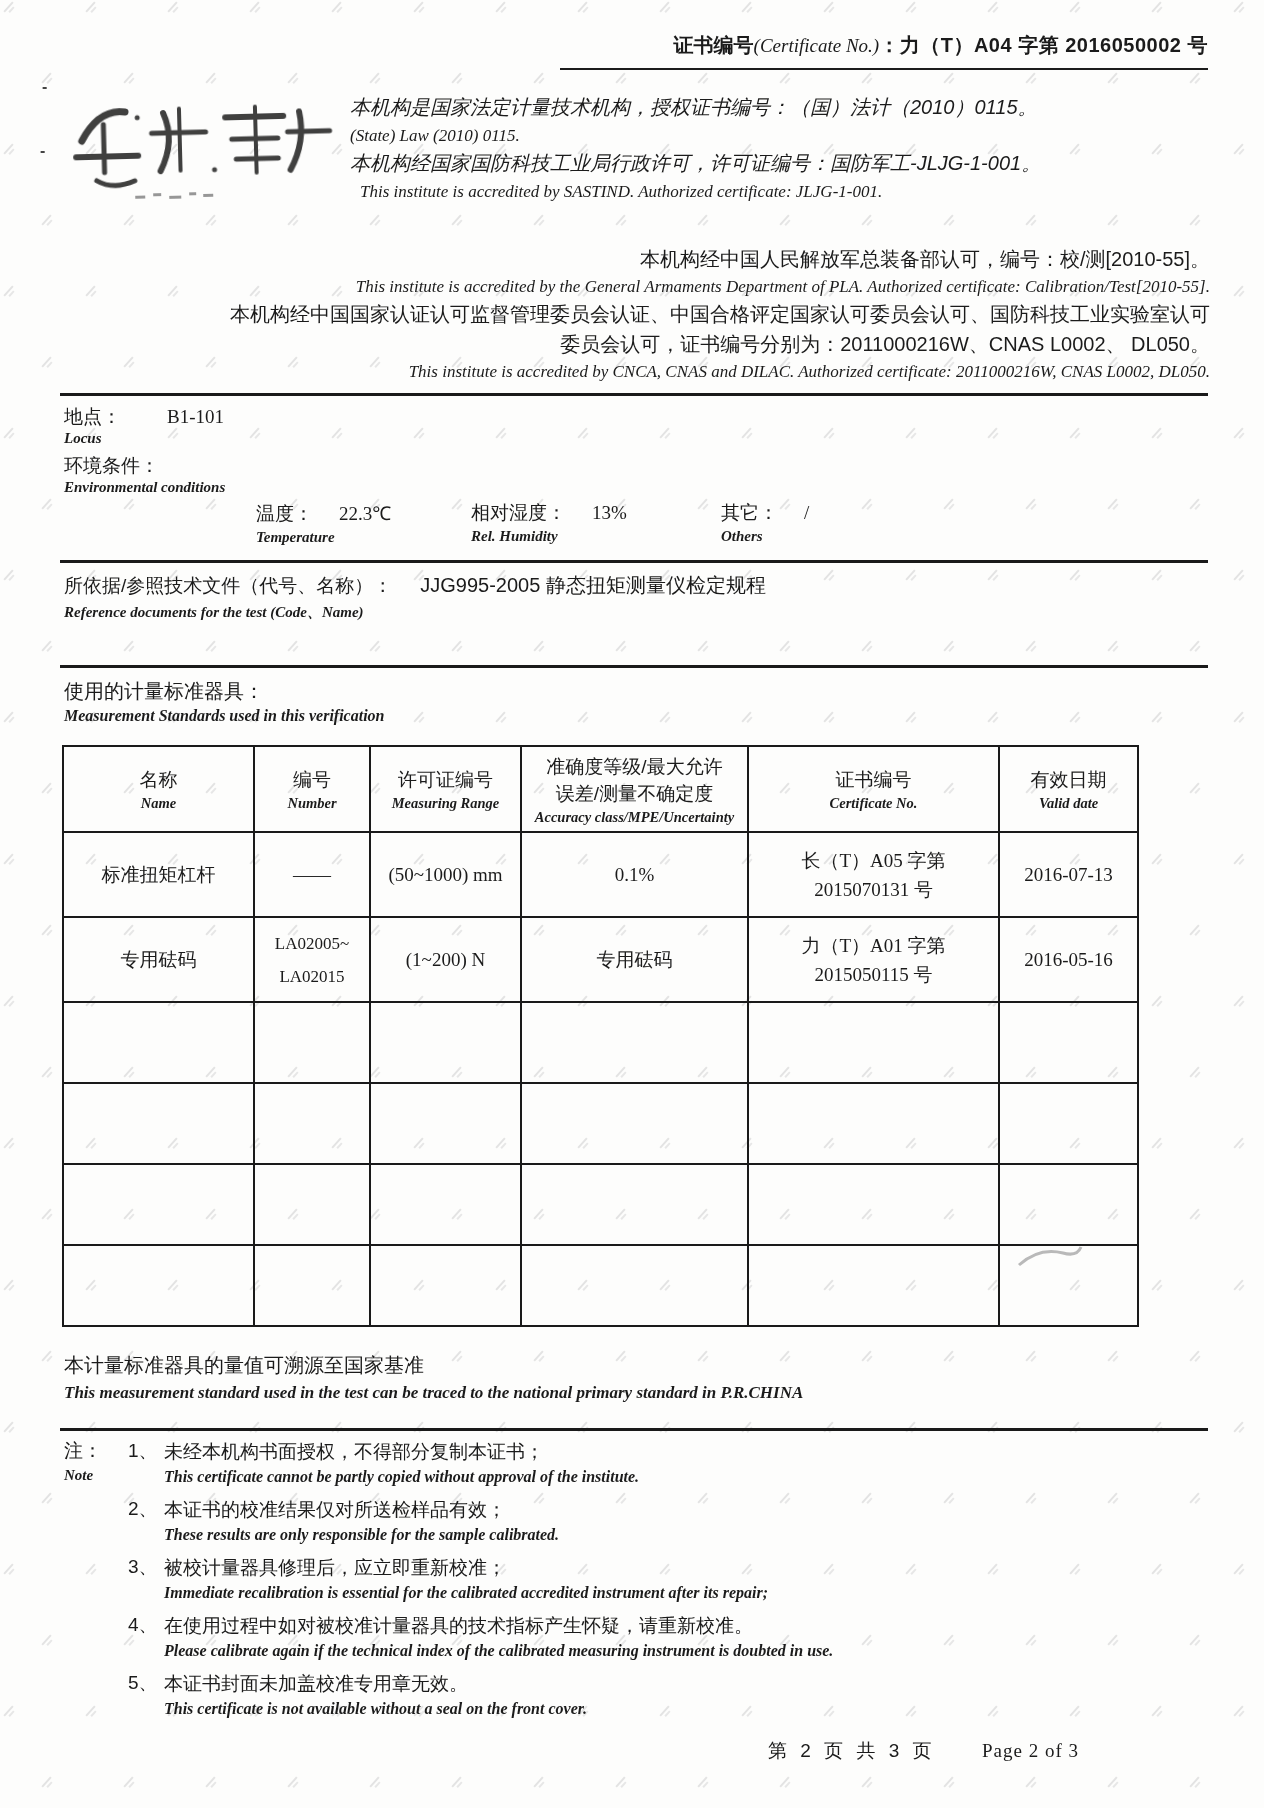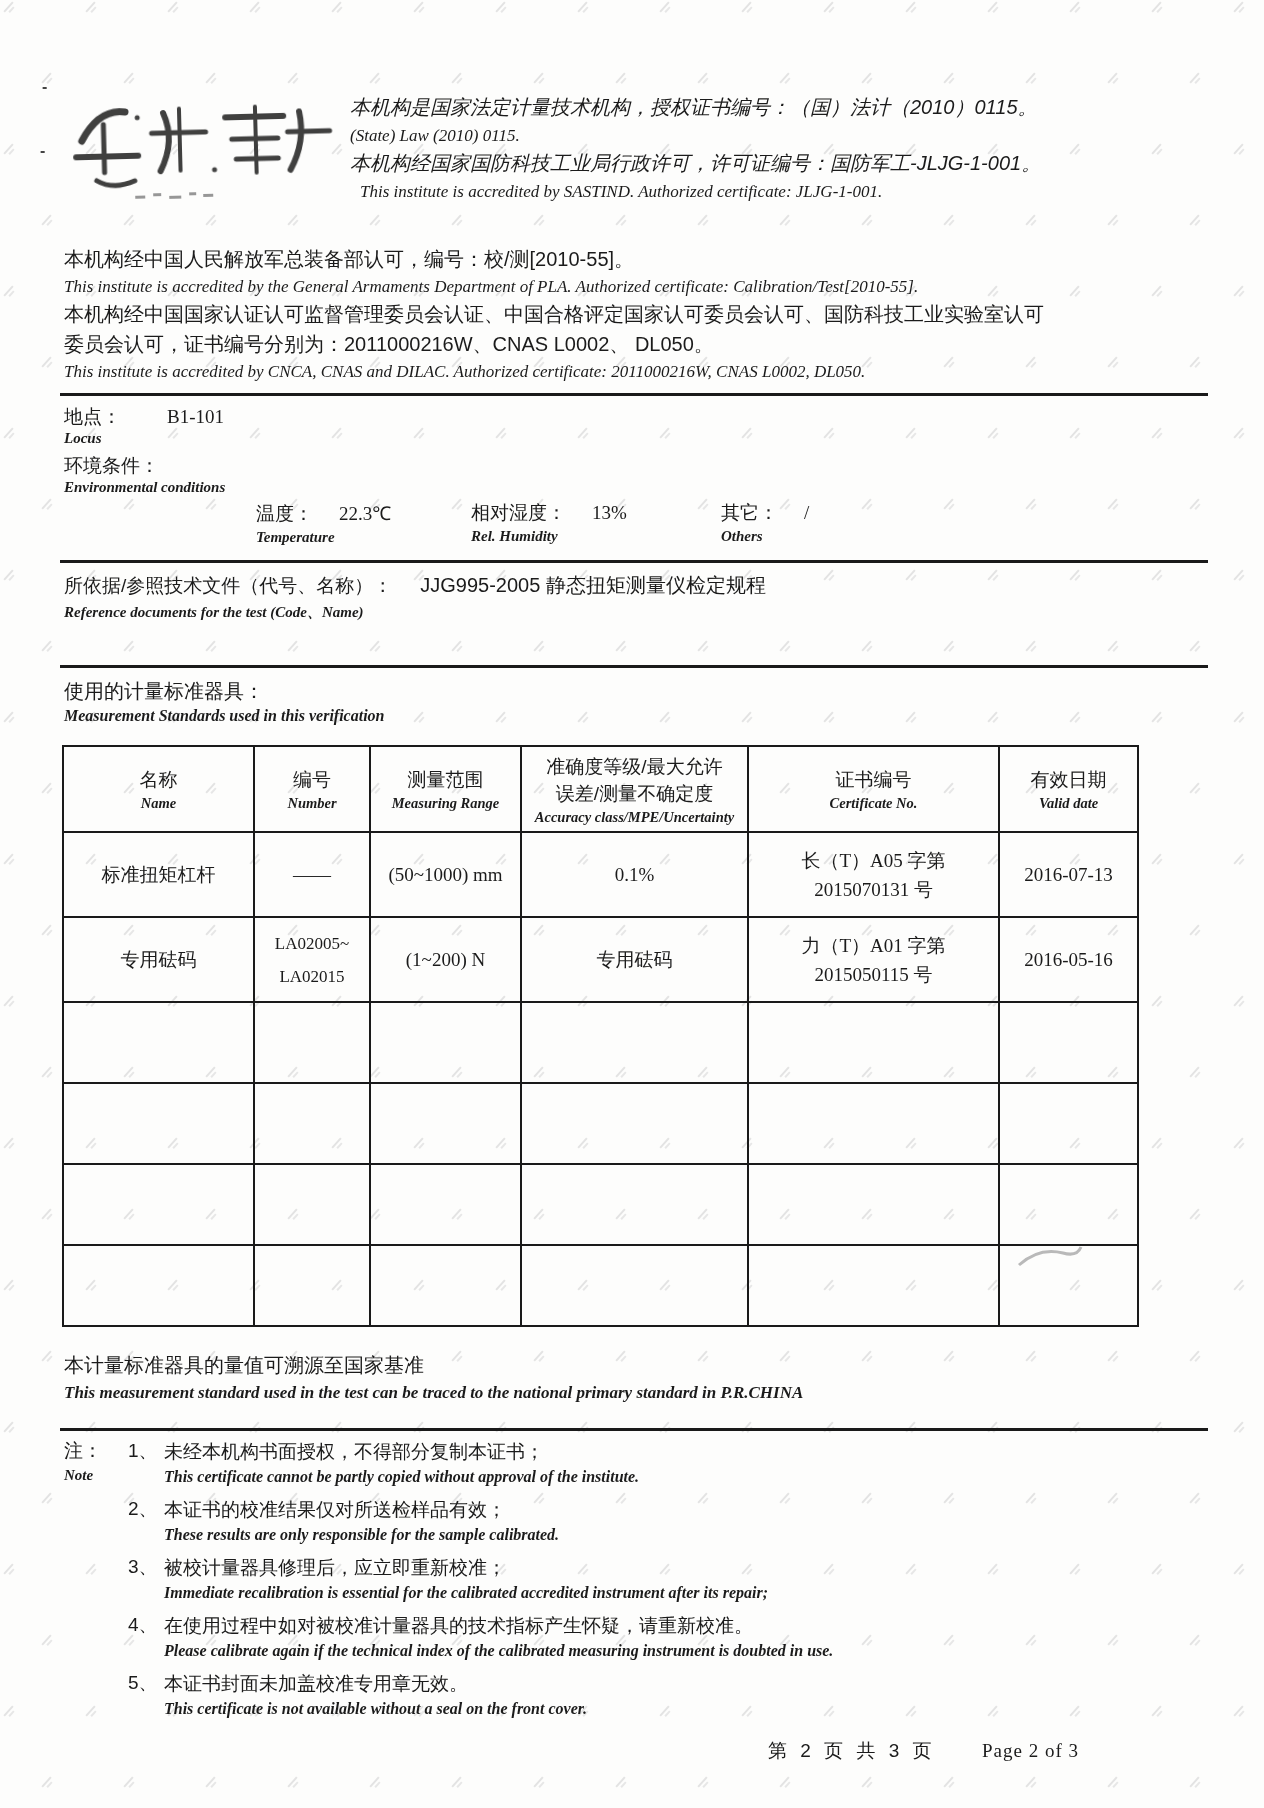--- a/index.html
+++ b/index.html
@@ -31,21 +31,21 @@
   
   .seal { position:absolute; left:68px; top:86px; width:270px; height:125px;
     filter:blur(.4px); opacity:.88; transform:rotate(-1.5deg); }
 
   
   .intro { position:absolute; left:350px; top:92px; width:662px; }
   .intro .cnl { font-size:20px; line-height:31px;font-style:italic; }
   .intro .enl { font-size:17px; line-height:25px; }
   .sp-between { display:flex; justify-content:space-between; }
 
-  .accred { position:absolute; left:64px; top:244px; width:1146px; }
+  .accred { position:absolute; left:64px; top:244px; width:1146px;text-align:right; }
   .accred .cnl { font-size:20px; line-height:30px; }
   .accred .enl { font-size:17px; line-height:25px; }
 
   
   .loc { position:absolute; left:64px; top:404px; }
   .lbl-cn { font-size:19px; }
   .lbl-en { font-size:15px; }
   .loc .val { font-size:19px; margin-left:46px; font-family:"Liberation Serif", serif; }
   .env-row { position:absolute; left:256px; top:500px; display:flex;justify-content:center; }
   .env-item .line1 { font-size:19px; white-space:nowrap; }
@@ -503,20 +503,23 @@
       <i style="left: 1106px; top: 1781px;"></i>
       <i style="left: 1188px; top: 1781px;"></i>
     </div>
 
   <div class="artifact" style="left:42px;top:78px;">-</div>
   <div class="artifact" style="left:40px;top:142px;">-</div>
   <svg class="abs" style="left:1015px;top:1235px;" width="70" height="45">
     <path d="M4 30 q20 -18 44 -12 q14 4 18 -6" stroke="#b9b9b9" stroke-width="3" fill="none"></path>
   </svg>
 
+  <div class="cert-head">
+    <span class="cn-lab">证书编号</span><span class="en en-lab">(Certificate No.)</span><span class="val">：力（T）A04 字第 2016050002 号</span>
+  </div>
 
   <svg class="seal" viewBox="0 0 270 125">
     <g stroke="#262626" fill="none" stroke-linecap="round">
       <path d="M14 52 q18 -32 44 -28" stroke-width="7"></path>
       <path d="M8 68 h62" stroke-width="6"></path>
       <path d="M36 36 v48" stroke-width="5"></path>
       <path d="M28 92 q16 10 38 1" stroke-width="5"></path>
       <path d="M96 26 q12 28 -4 58" stroke-width="6"></path>
       <path d="M84 46 h54" stroke-width="5"></path>
       <path d="M112 22 v62" stroke-width="4"></path>
@@ -604,21 +607,21 @@
         <tr class="hd">
       <th>
             <div class="cn hcn">名称</div>
             <div class="enb hen">Name</div>
           </th>
       <th>
             <div class="cn hcn">编号</div>
             <div class="enb hen">Number</div>
           </th>
       <th>
-            <div class="cn hcn">测量范围</div>
+            <div class="cn hcn">许可证编号</div>
             <div class="enb hen">Measuring Range</div>
           </th>
       <th>
             <div class="cn hcn">准确度等级/最大允许
 误差/测量不确定度</div>
             <div class="enb hen">Accuracy class/MPE/Uncertainty</div>
           </th>
       <th>
             <div class="cn hcn">证书编号</div>
             <div class="enb hen">Certificate No.</div>

